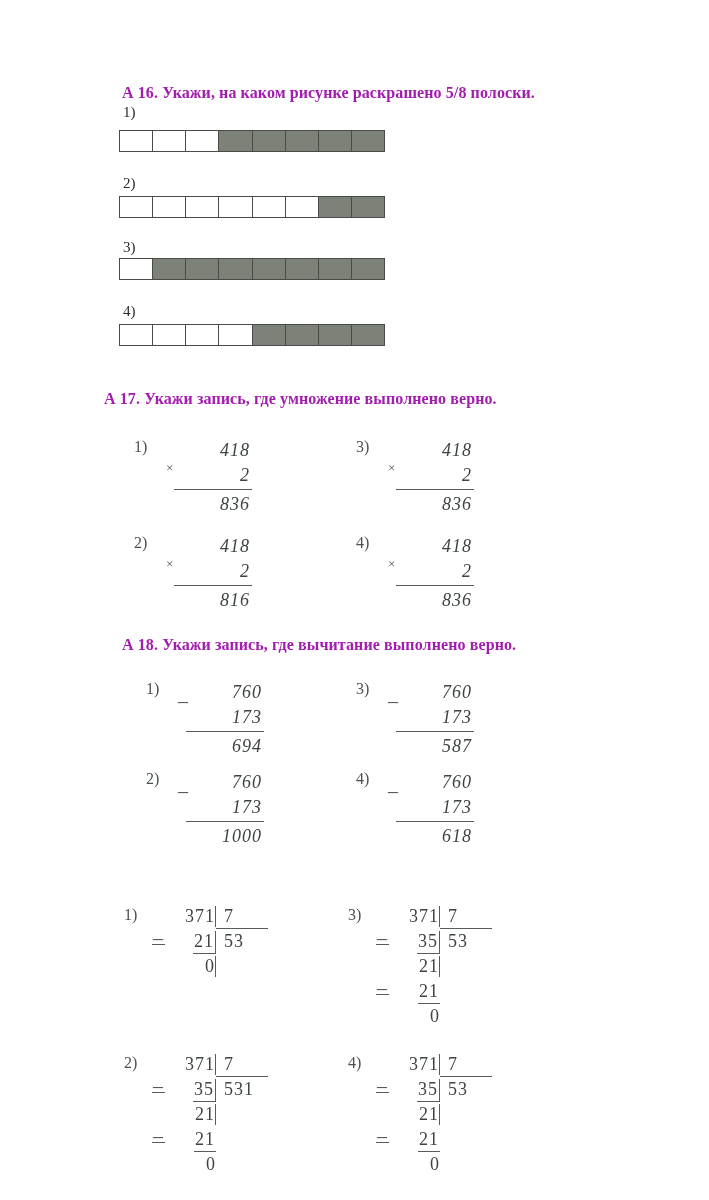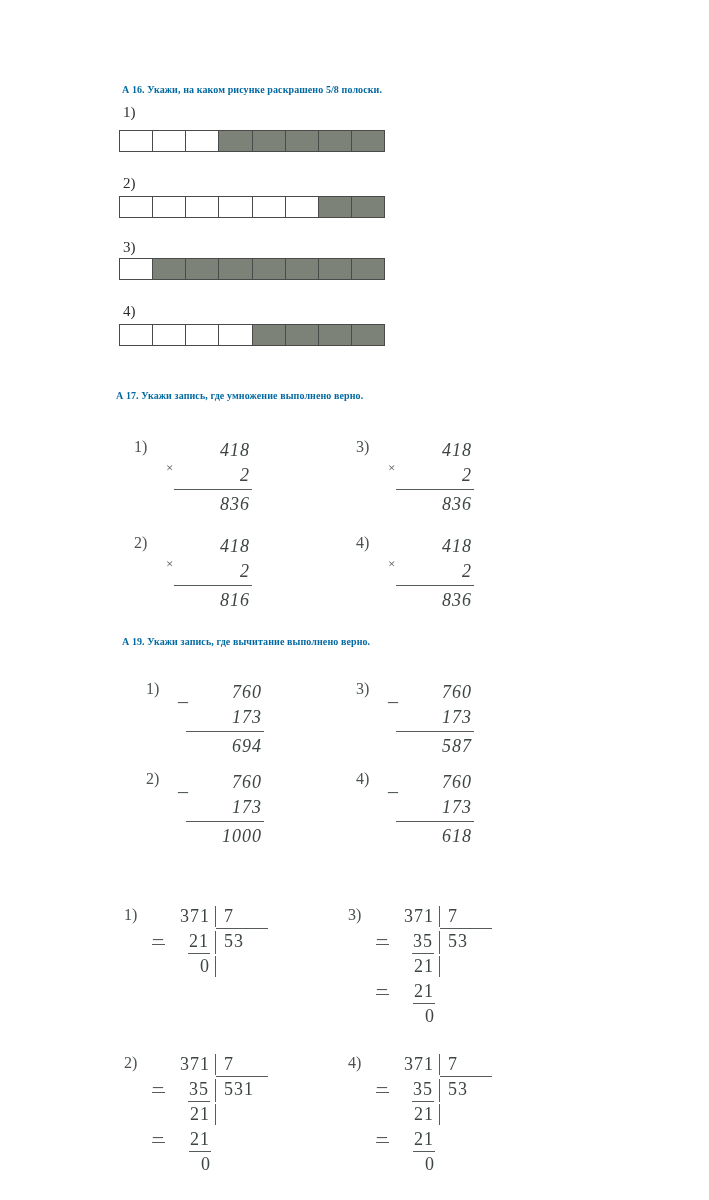--- a/index.html
+++ b/index.html
@@ -19,23 +19,23 @@
     position: absolute;
     inset: 0;
     background: #ffffff;
   }
 
   
   .q-heading {
     position: absolute;
     font-family: "Liberation Serif", "DejaVu Serif", serif;
     font-weight: bold;
-    font-size: 10px;
+    font-size: 16px;
     letter-spacing: 0.1px;
-    color: #0369a1;
+    color: #a21caf;
     white-space: nowrap;
   }
 
   
   .strip-label {
     position: absolute;
     font-size: 15px;
     color: #2a2a2a;
     font-family: "Liberation Serif", "DejaVu Serif", serif;
   }
@@ -118,21 +118,20 @@
     color: #3d4543;
   }
   .div-row {
     display: flex;
     align-items: flex-start;
     height: 25px;
   }
   .div-left {
     width: 58px;
     text-align: right;
-    padding-right: 5px;
     position: relative;
     box-sizing: border-box;
   }
   .div-left.barred {
     border-right: 1.8px solid #555c59;
   }
   .div-left.underlined > span {
     border-bottom: 1.6px solid #555c59;
     padding: 0 1px 1px 1px;
     display: inline-block;
@@ -204,21 +203,21 @@
       <div class="cell"></div>
       <div class="cell"></div>
       <div class="cell"></div>
       <div class="cell"></div>
       <div class="cell filled"></div>
       <div class="cell filled"></div>
       <div class="cell filled"></div>
       <div class="cell filled"></div>
     </div>
 
-  <div class="q-heading" style="left:116px; top:390px;">А 17. Укажи запись, где умножение выполнено верно.</div>
+  <div class="q-heading" style="left:104px; top:390px;">А 17. Укажи запись, где умножение выполнено верно.</div>
 
   <div class="problem" style="left:134px; top:438px;">
     <span class="prob-index">1)</span>
     <div class="prob-body">
       <div class="col-calc">
         <span class="op mul">×</span>
         <div class="num">418</div>
         <div class="num">2</div>
         <div class="rule"></div>
         <div class="num">836</div>
@@ -258,21 +257,21 @@
       <div class="col-calc">
         <span class="op mul">×</span>
         <div class="num">418</div>
         <div class="num">2</div>
         <div class="rule"></div>
         <div class="num">836</div>
       </div>
     </div>
   </div>
 
-  <div class="q-heading" style="left:122px; top:636px;">А 19. Укажи запись, где вычитание выполнено верно.</div>
+  <div class="q-heading" style="left:122px; top:636px;">А 18. Укажи запись, где вычитание выполнено верно.</div>
 
   <div class="problem" style="left:146px; top:680px;">
     <span class="prob-index">1)</span>
     <div class="prob-body">
       <div class="col-calc">
         <span class="op sub">–</span>
         <div class="num">760</div>
         <div class="num">173</div>
         <div class="rule"></div>
         <div class="num">694</div>

